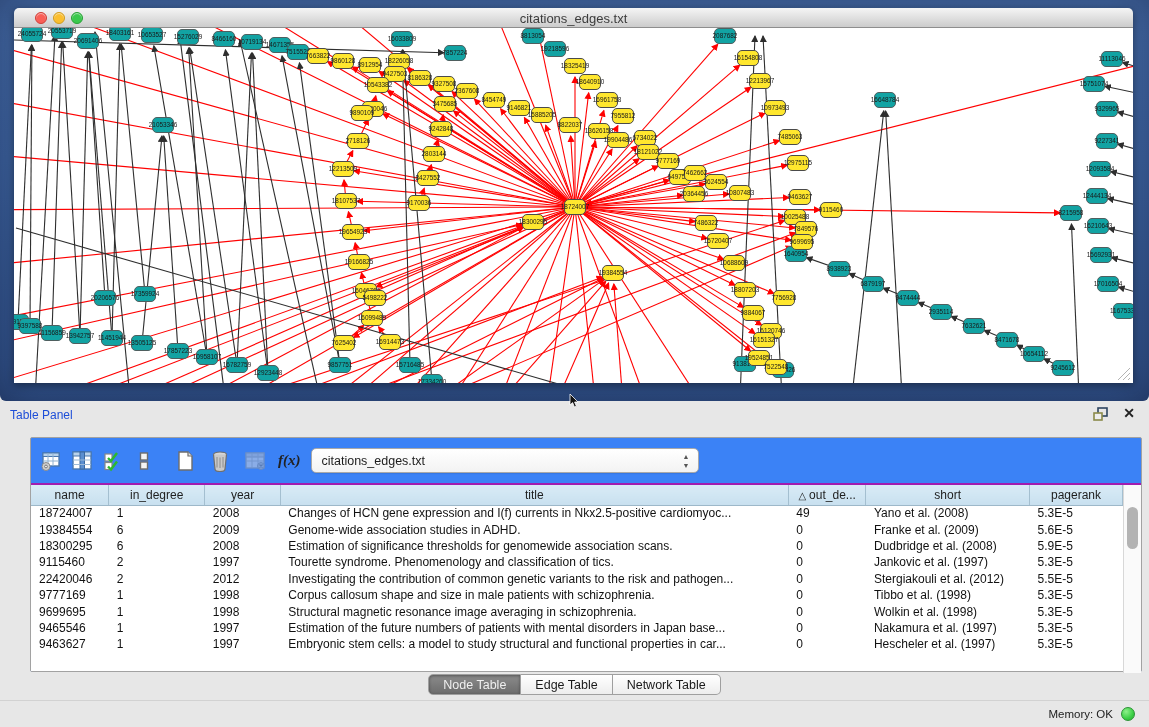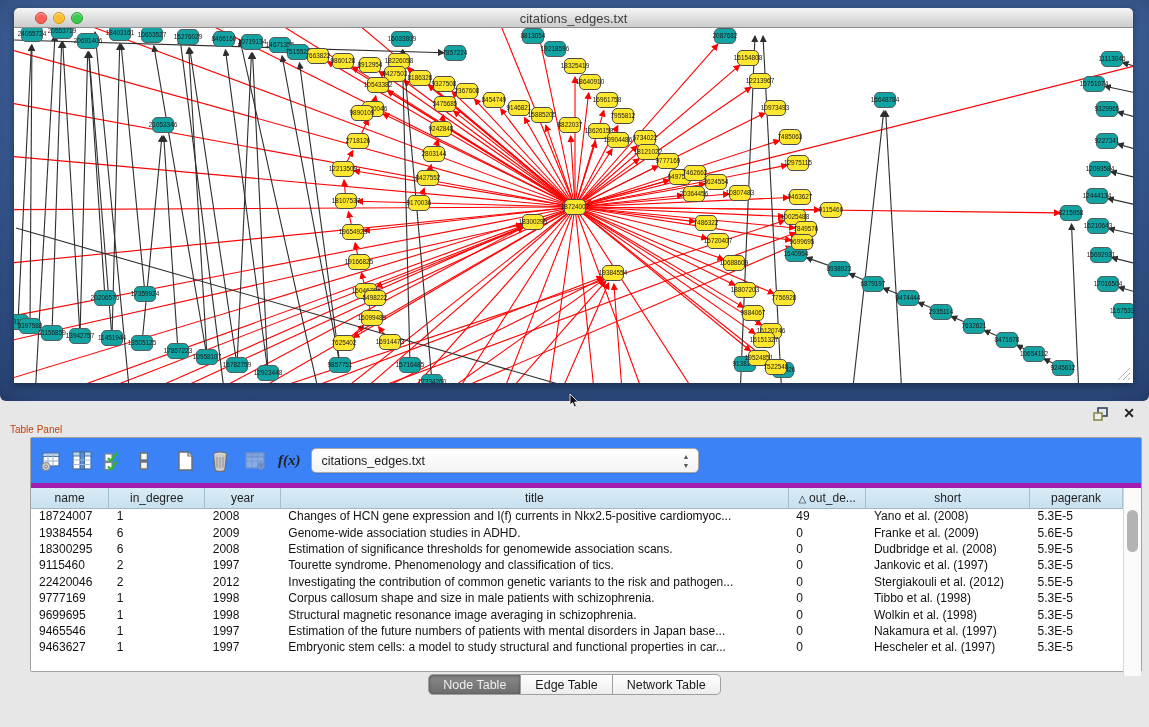--- a/index.html
+++ b/index.html
@@ -24,36 +24,36 @@
   .tl.grn   { left:57px; background:#3ac94d; border:1px solid #28a035; }
   #canvas-wrap { position:absolute; left:0; top:20px; width:1119px; height:355px; background:#ffffff; overflow:hidden; }
   #grip { position:absolute; right:2px; bottom:2px; width:16px; height:14px; opacity:.55; }
 
   
   #cursor { position:absolute; left:569px; top:394px; z-index:40; }
 
   
   #table-panel { position:absolute; left:0; top:401px; width:1149px; height:326px; background:#e7e7e7; }
   #panel-header { position:absolute; left:0; top:0; width:100%; height:28px; }
-  #panel-title { position:absolute; left:10px; top:23px; font-size:10px; color:#c2410c; }
+  #panel-title { position:absolute; left:10px; top:7px; font-size:12px; color:#1d4ed8; }
   #float-icon { position:absolute; right:40px; top:6px; width:16px; height:14px; }
   #close-icon { position:absolute; right:14px; top:4px; font-size:14px; font-weight:bold; color:#222; cursor:default; }
 
   #inner-panel { position:absolute; left:30px; top:36px; width:1112px; height:235px;
     background:#3b82f6; border:1px solid #a2a2a2; border-radius:2px; }
   #toolbar { position:absolute; left:0; top:0; width:100%; height:45px; display:flex; align-items:center; padding-left:8px; }
   .tb-icon { width:24px; height:24px; margin-right:7px; display:flex; align-items:center; justify-content:center; }
   .tb-icon svg { display:block; }
   #fx-icon { font-family:"Liberation Serif",serif; font-style:italic; font-weight:bold; font-size:15px; color:#222; margin:0 10px 0 4px; }
   #net-select { position:relative; width:388px; height:25px; background:linear-gradient(180deg,#ffffff,#f3f3f3);
     border:1px solid #a9a9a9; border-radius:5px; font-size:12.5px; color:#1c1c1c;
     display:flex; align-items:center; padding-left:10px; box-shadow:0 1px 1px rgba(0,0,0,.08); }
   #net-select .steppers { position:absolute; right:8px; top:3px; font-size:7px; line-height:9px; color:#555; text-align:center; }
 
-  #tablebox { position:absolute; left:0; top:45px; width:1110px; height:188px; background:#fff; border-top:5px solid #a21caf; }
+  #tablebox { position:absolute; left:0; top:45px; width:1110px; height:188px; background:#fff; border-top:2px solid #a21caf; }
   table { border-collapse:collapse; table-layout:fixed; width:1092px; }
   th { height:20px; background:linear-gradient(180deg,#d9ebf6,#c8e0ef); border-right:1px solid #a4bfd0; border-bottom:1px solid #9db8c9;
        font-size:12px; font-weight:normal; color:#1e1e1e; text-align:center; overflow:hidden; white-space:nowrap; }
   td { height:16.4px; font-size:12px; color:#111; padding-left:8px; overflow:hidden; white-space:nowrap; }
   .sort-glyph { font-size:10px; margin-right:3px; }
   #vscroll { position:absolute; right:0; top:0; width:18px; height:188px; background:#fafafa; border-left:1px solid #d8d8d8; }
   #vthumb { position:absolute; left:3px; top:22px; width:11px; height:42px; background:#b3b3b3; border-radius:6px; }
 
   #tabs { position:absolute; left:0; right:0; top:273px; display:flex; justify-content:center; }
   .tab { height:21px; line-height:21px; padding:0 14px; font-size:12.5px; border:1px solid #9f9f9f; border-left:none;
@@ -924,14 +924,18 @@
         </div>
       </div>
     </div>
 
     <div id="tabs">
         <div class="tab selected">Node Table</div>
         <div class="tab">Edge Table</div>
         <div class="tab">Network Table</div>
       </div>
 
+    <div id="statusbar">
+      <span id="memory">Memory: OK</span>
+      <span id="mem-dot"></span>
+    </div>
   </div>
 </div>
 
 </body></html>

